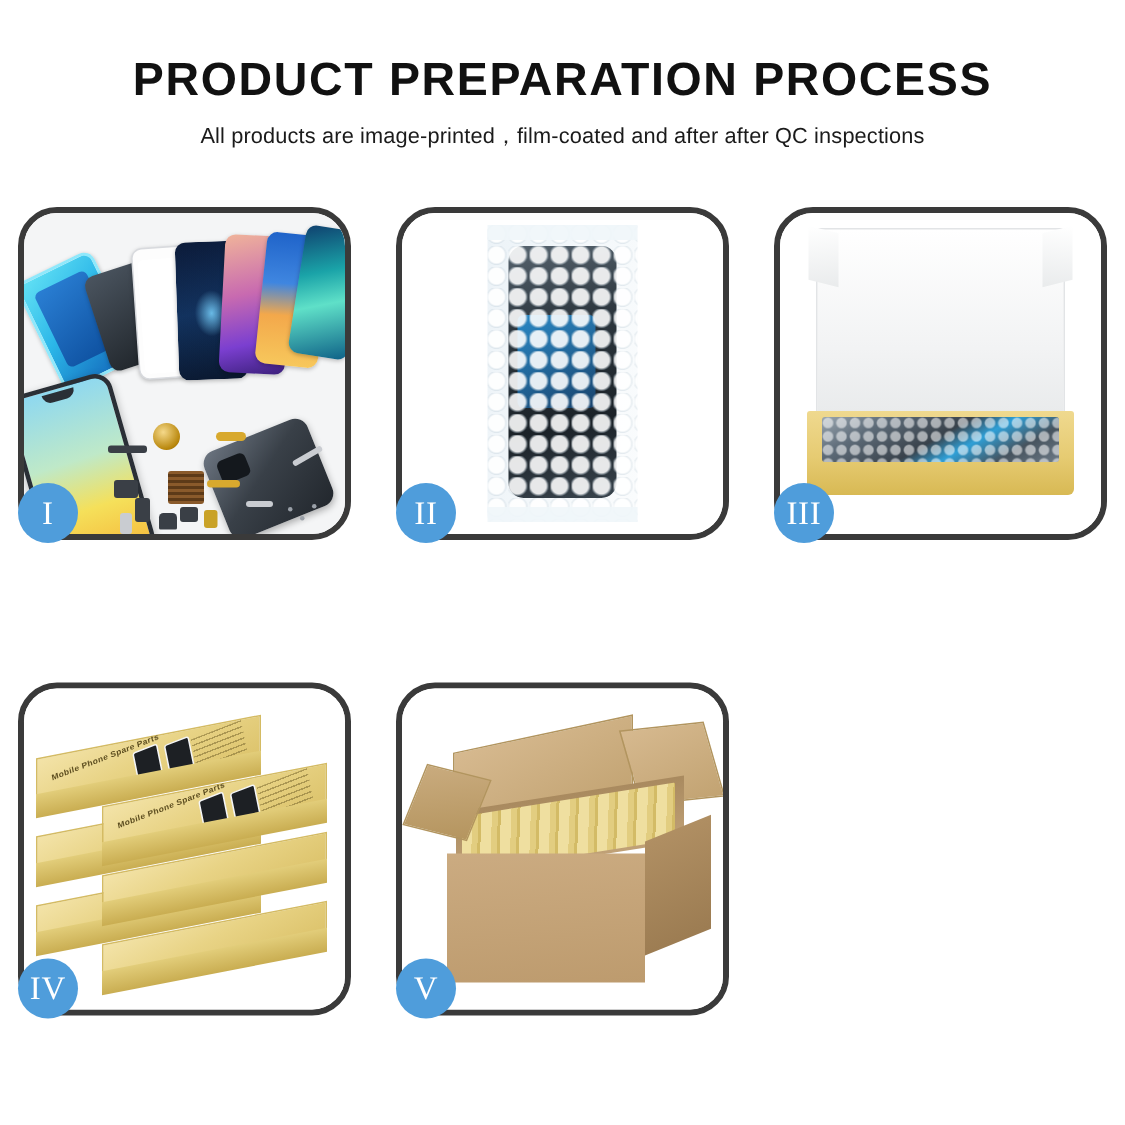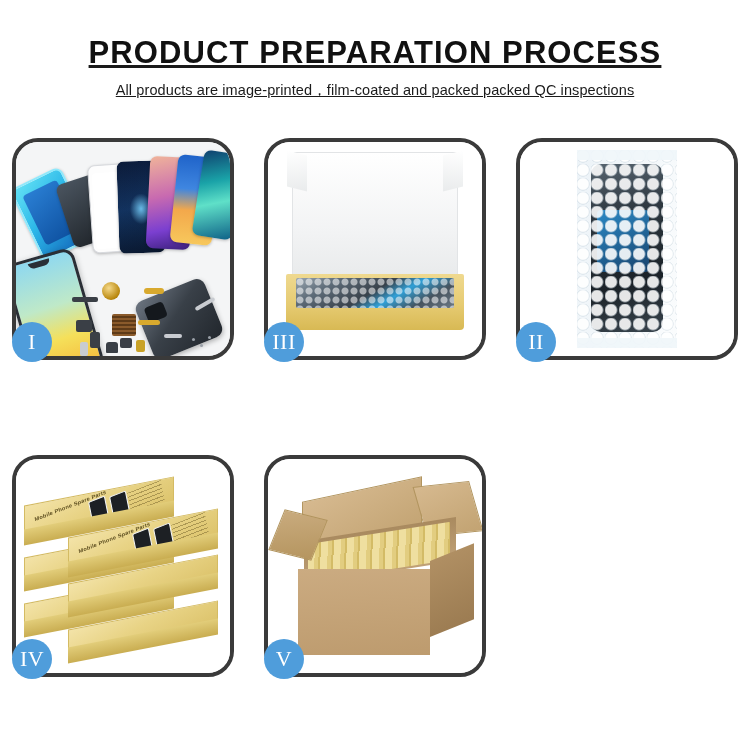--- a/index.html
+++ b/index.html
@@ -23,21 +23,20 @@
     box-sizing: border-box;
   }
 
   
   .header {
     position: absolute;
     left: 0;
     top: 34px;
     width: 750px;
     text-align: center;
-    text-decoration: underline;
   }
   .title {
     font-size: 31px;
     font-weight: 700;
     letter-spacing: 1.1px;
     line-height: 38px;
     color: #111111;
     white-space: nowrap;
   }
   .subtitle {
@@ -462,21 +461,21 @@
   .cc-tape.t1 { left: 46px; top: 74px; width: 14px; height: 16px; transform: skewY(14deg); }
   .cc-tape.t2 { left: 46px; top: 140px; width: 14px; height: 14px; transform: skewY(14deg); }
 </style>
 </head>
 <body>
 
 <div class="page">
 
   <div class="header">
     <div class="title">PRODUCT PREPARATION PROCESS</div>
-    <div class="subtitle">All products are image-printed，film-coated and packed packed QC inspections</div>
+    <div class="subtitle">All products are image-printed，film-coated and after after QC inspections</div>
   </div>
 
   <div class="grid">
 
     <div class="panel">
       <div class="panel-inner scene1">
 
         <div class="phone-fan">
           <div class="fan-phone fp1"></div>
           <div class="fan-phone fp2"></div>
@@ -505,41 +504,41 @@
         <div class="part screw" style="left:176px;top:196px;"></div>
         <div class="part screw" style="left:184px;top:202px;"></div>
         <div class="part screw" style="left:192px;top:194px;"></div>
         <div class="part light" style="left:178px;top:160px;width:22px;height:4px;transform:rotate(-30deg);"></div>
 
       </div>
       <div class="badge">I</div>
     </div>
 
     <div class="panel">
+      <div class="panel-inner scene2">
+        <div class="bubble-bag">
+          <div class="bag-phone"></div>
+          <div class="bubbles"></div>
+          <div class="bag-seal top"></div>
+          <div class="bag-seal bottom"></div>
+        </div>
+      </div>
+      <div class="badge">II</div>
+    </div>
+
+    <div class="panel">
       <div class="panel-inner scene3">
         <div class="mailer">
           <div class="mailer-lid"></div>
           <div class="mailer-tray">
             <div class="mailer-tray-inner"></div>
           </div>
         </div>
       </div>
       <div class="badge">III</div>
-    </div>
-
-    <div class="panel">
-      <div class="panel-inner scene2">
-        <div class="bubble-bag">
-          <div class="bag-phone"></div>
-          <div class="bubbles"></div>
-          <div class="bag-seal top"></div>
-          <div class="bag-seal bottom"></div>
-        </div>
-      </div>
-      <div class="badge">II</div>
     </div>
 
     <div class="panel">
       <div class="panel-inner scene4">
         <div class="stack">
 
           <div class="rbox" style="left:4px;top:22px;width:150px;height:26px;z-index:6;">
             <div class="top">
               <div class="lid-label">Mobile Phone Spare Parts</div>
               <div class="lid-photo" style="left:44%;top:26%;"></div>

